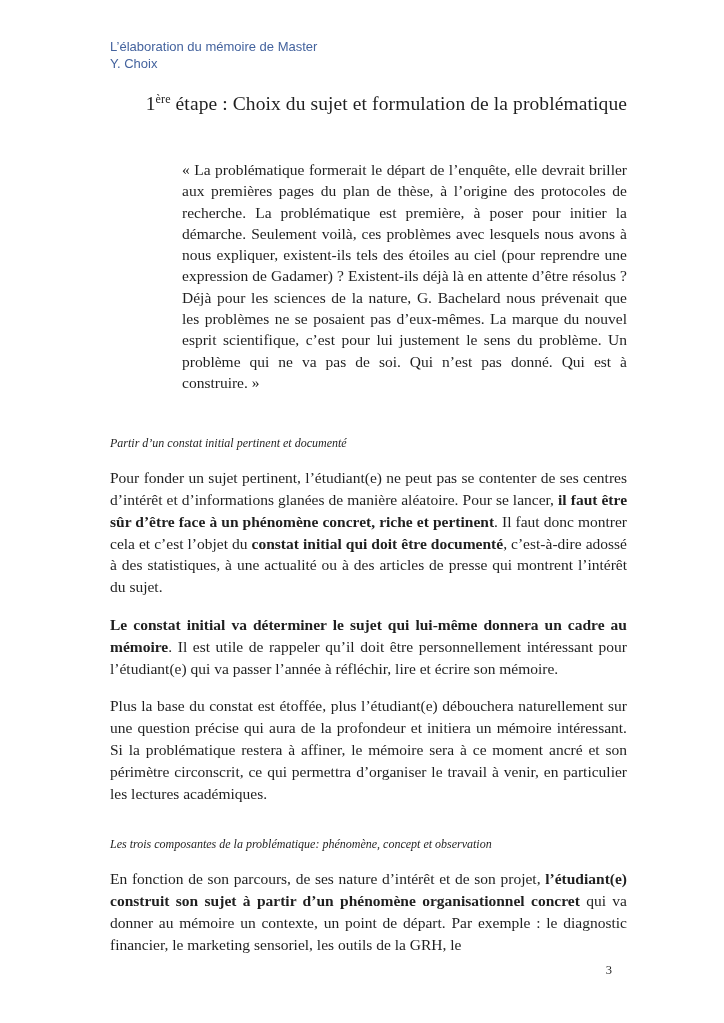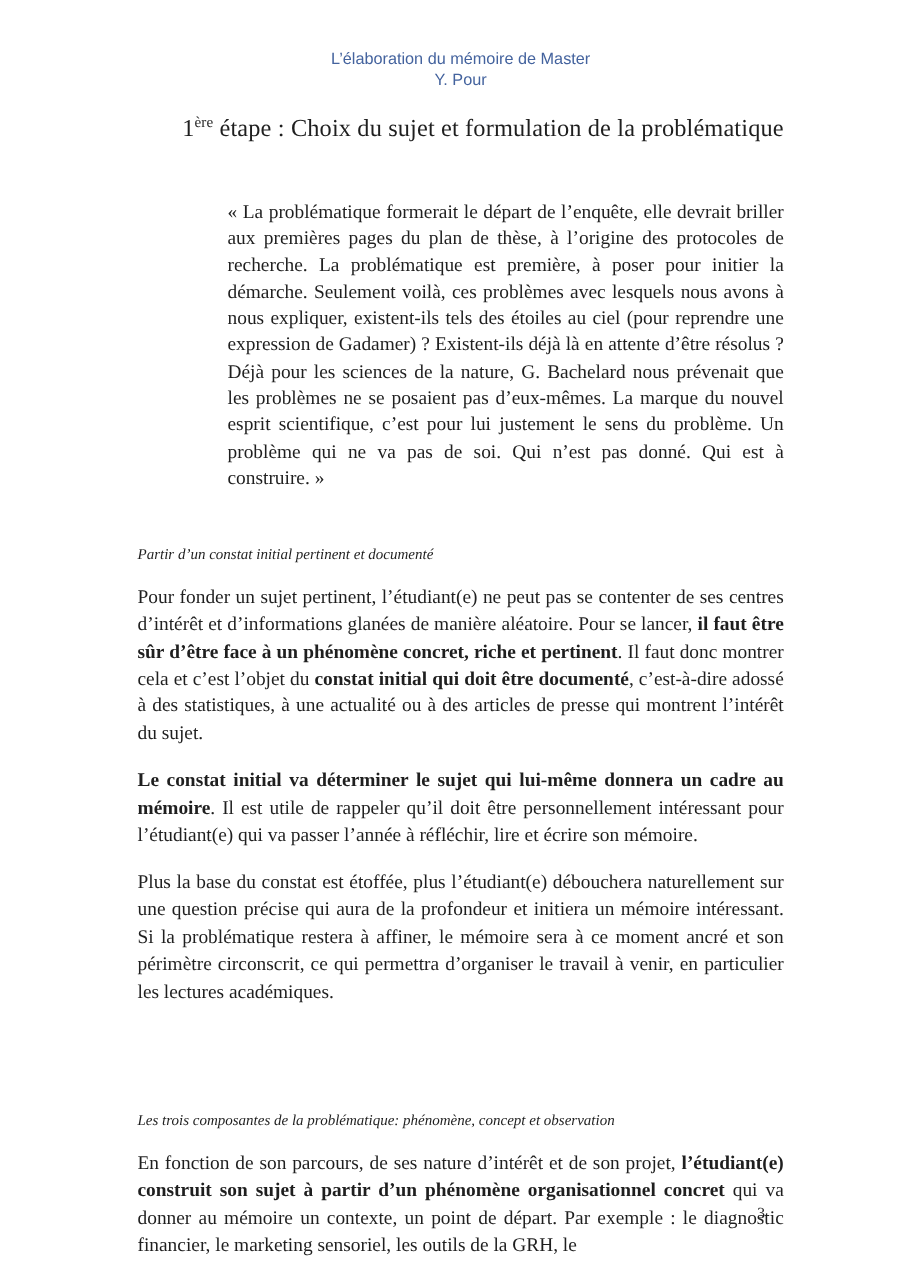--- a/index.html
+++ b/index.html
@@ -15,21 +15,21 @@
     overflow: hidden;
     font-family: "Liberation Serif", serif;
     color: var(--ink);
   }
   .page {
     position: absolute; inset: 0;
     box-sizing: border-box;
     padding: 38px 97px 0 110px;
   }
   .doc-header {
-    text-align: center;
+    text-align: left;
     font-family: "Liberation Sans", sans-serif;
     font-size: 13px;
     line-height: 17px;
     color: var(--accent);
   }
   .doc-title {
     margin: 21px 0 0 0;
     font-size: 19.5px;
     font-weight: normal;
     letter-spacing: 0.1px;
@@ -51,21 +51,21 @@
     text-align: right;
     font-size: 15.5px;
   }
   .section-heading {
     font-style: italic;
     font-weight: normal;
     font-size: 12px;
     margin: 43px 0 11px 0;
   }
   .section-heading.second {
-    margin-top: 85px;
+    margin-top: 33px;
   }
   p.body-para {
     margin: 16px 0 10px 0;
     text-align: justify;
     font-size: 15.5px;
     line-height: 21.8px;
   }
   .bold { font-weight: bold; }
   .page-number {
     position: absolute;
@@ -74,21 +74,21 @@
     font-size: 12.5px;
   }
 </style>
 </head>
 <body>
 
 <div class="page">
 
   <div class="doc-header">
     <div>L’élaboration du mémoire de Master</div>
-    <div>Y. Pour</div>
+    <div>Y. Choix</div>
   </div>
 
   <h1 class="doc-title"><span>1</span><sup>ère</sup><span> étape : Choix du sujet et formulation de la problématique</span></h1>
 
   <div class="quote-block">
     <div>«&nbsp;La problématique formerait le départ de l’enquête, elle devrait briller aux premières pages du plan de thèse, à l’origine des protocoles de recherche. La problématique est première, à poser pour initier la démarche. Seulement voilà, ces problèmes avec lesquels nous avons à nous expliquer, existent-ils tels des étoiles au ciel (pour reprendre une expression de Gadamer) ? Existent-ils déjà là en attente d’être résolus ? Déjà pour les sciences de la nature, G. Bachelard nous prévenait que les problèmes ne se posaient pas d’eux-mêmes. La marque du nouvel esprit scientifique, c’est pour lui justement le sens du problème. Un problème qui ne va pas de soi. Qui n’est pas donné. Qui est à construire.&nbsp;»</div>
   </div>
 
   <h2 class="section-heading">Partir d’un constat initial pertinent et documenté</h2>
 

